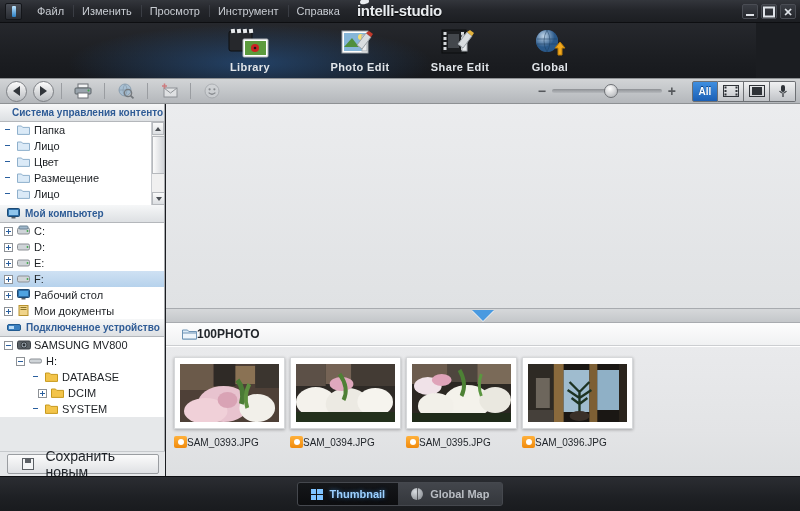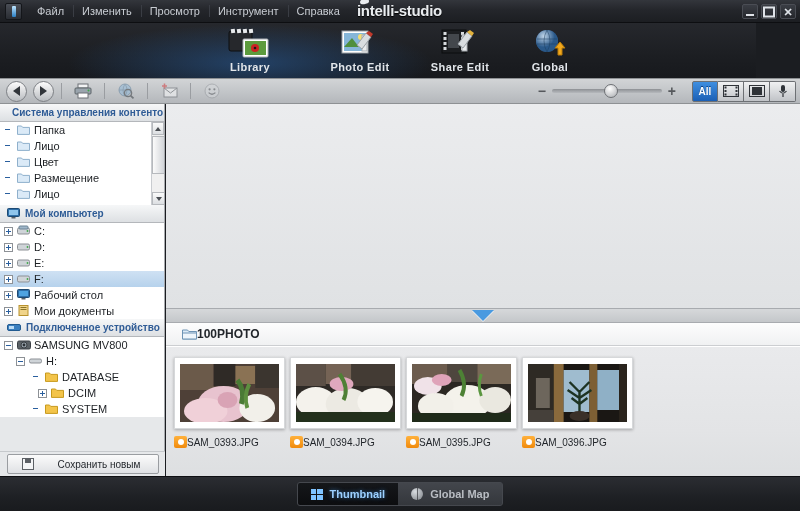--- a/index.html
+++ b/index.html
@@ -244,22 +244,22 @@
   .savebar {
     position: absolute; left: 0; top: 451px; width: 165px; height: 25px;
     background: #e6e8ea;
     display: flex; align-items: center; justify-content: center;
     border-top: 1px solid #c6c9cc;
   }
   .savebtn {
     width: 152px; height: 20px;
     background: linear-gradient(180deg,#fbfbfb,#dfe1e4);
     border: 1px solid #9a9da1; border-radius: 2px;
-    display: flex; align-items: center; gap: 24px; padding-left: 14px;
-    font-size: 10px; color: #1f2328;
+    display: flex; align-items: center; gap: 12px; padding-left: 14px;
+    font-size: 14px; color: #1f2328;
   }
   .floppy {
     width: 12px; height: 12px; border: 1px solid #5c6065; background: #f4f5f6;
     position: relative; flex: 0 0 auto;
   }
   .floppy::before {
     content: ""; position: absolute; left: 2px; top: 0; width: 6px; height: 4px; background: #5c6065;
   }
 
   

